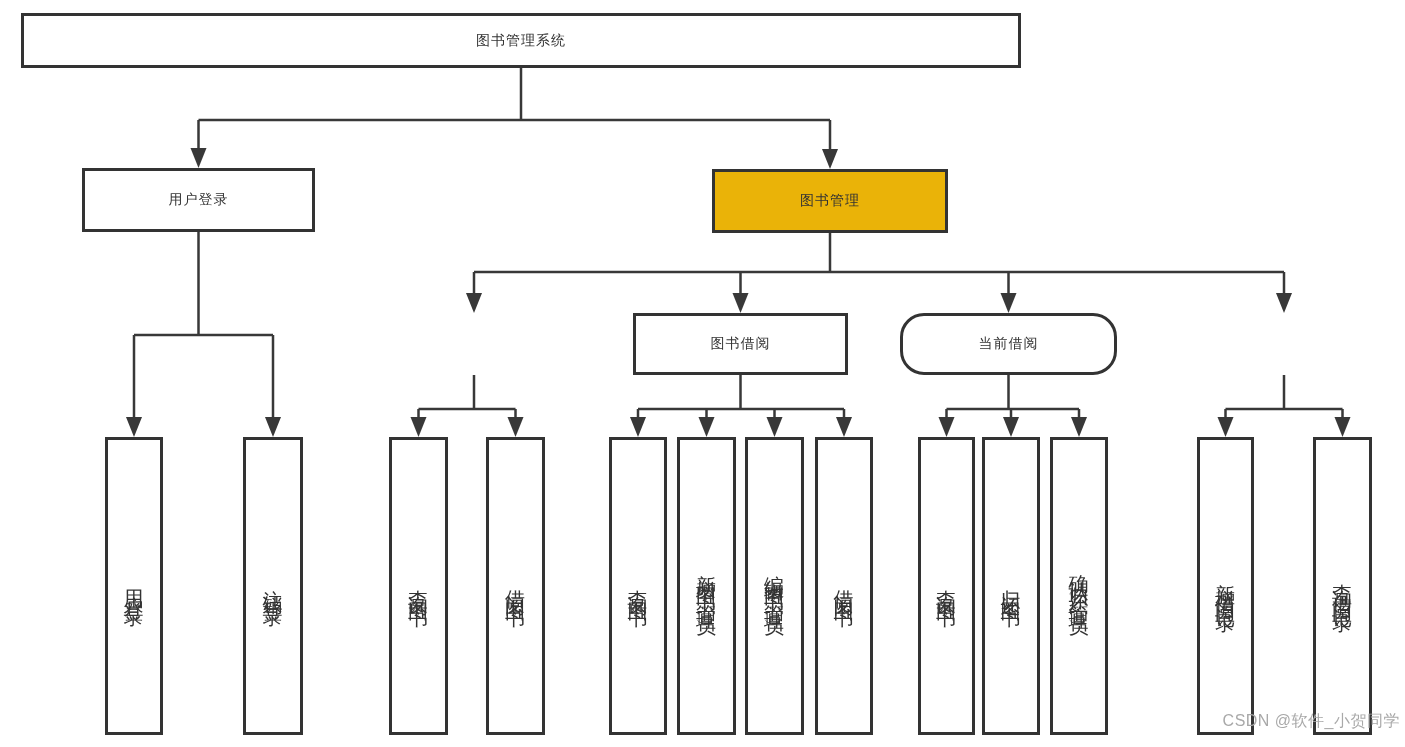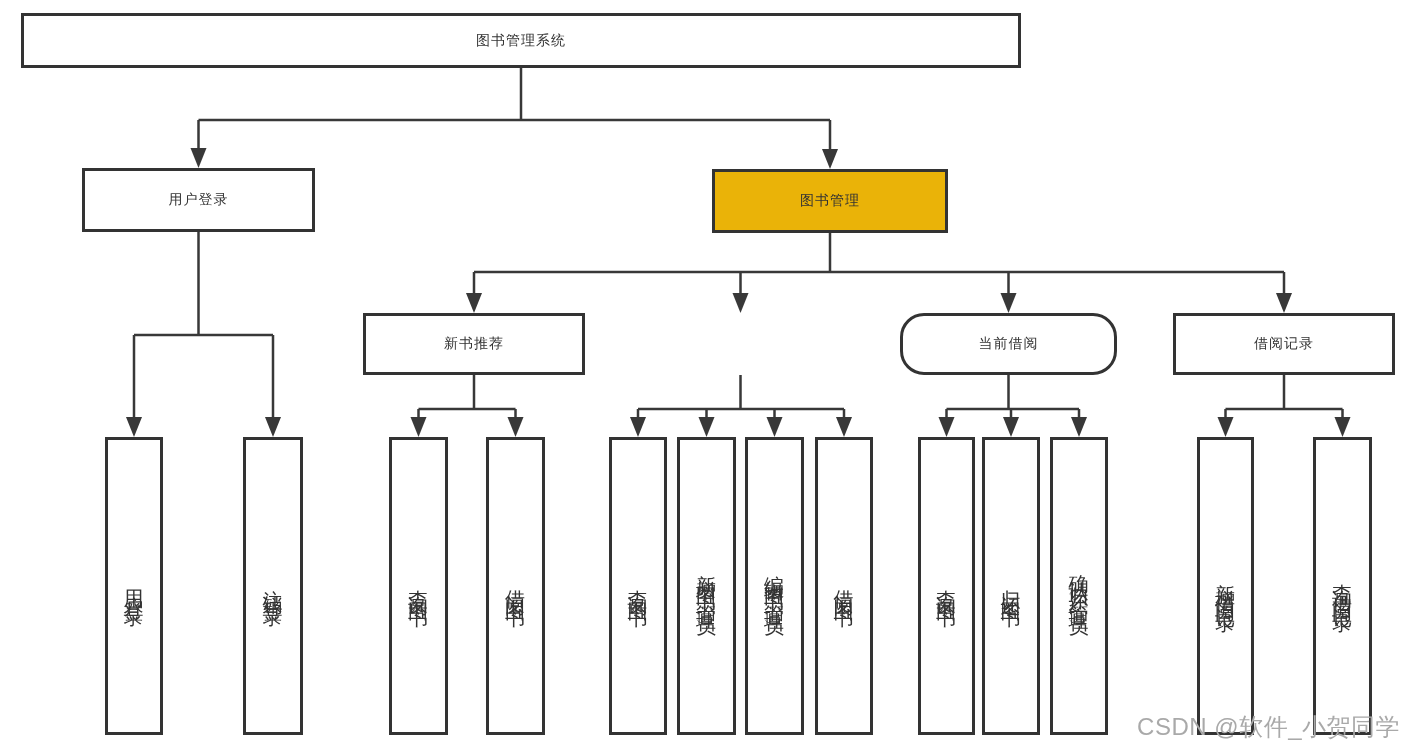--- a/index.html
+++ b/index.html
@@ -30,21 +30,21 @@
   .node.v span{
     writing-mode:vertical-rl;
     font-size:20px;
     letter-spacing:6px;
     line-height:1;
   }
   .watermark{
     position:absolute;
     top:711px;
     right:5px;
-    font-size:24px;
+    font-size:16px;
     letter-spacing:0.5px;
     color:#a9a9a9;
     z-index:5;
     pointer-events:none;
     white-space:nowrap;
   }
 </style>
 </head>
 <body>
 
@@ -74,28 +74,25 @@
   <div class="watermark" style="color: rgb(169, 169, 169);">CSDN @软件_小贺同学</div>
 <div class="node h" style="left: 21px; top: 13px; width: 1000px; height: 55px; border-color: rgb(51, 51, 51); background: rgb(255, 255, 255); color: rgb(51, 51, 51);">
       <span>图书管理系统</span>
     </div>
     <div class="node h" style="left: 82px; top: 168px; width: 233px; height: 64px; border-color: rgb(51, 51, 51); background: rgb(255, 255, 255); color: rgb(51, 51, 51);">
       <span>用户登录</span>
     </div>
     <div class="node h" style="left: 712px; top: 169px; width: 236px; height: 64px; border-color: rgb(51, 51, 51); background: #eab308; color: rgb(51, 51, 51);">
       <span>图书管理</span>
     </div>
-    <div class="node h" style="left: 363px; top: 313px; width: 222px; height: 62px; border-color: rgb(51, 51, 51); background: rgb(255, 255, 255); color: rgb(51, 51, 51);">
-      <span>新书推荐</span>
+    <div class="node h" style="left: 633px; top: 313px; width: 215px; height: 62px; border-color: rgb(51, 51, 51); background: rgb(255, 255, 255); color: rgb(51, 51, 51);">
+      <span>图书借阅</span>
     </div>
     <div class="node h" style="left: 900px; top: 313px; width: 217px; height: 62px; border-color: rgb(51, 51, 51); background: rgb(255, 255, 255); color: rgb(51, 51, 51); border-radius: 24px;">
       <span>当前借阅</span>
-    </div>
-    <div class="node h" style="left: 1173px; top: 313px; width: 222px; height: 62px; border-color: rgb(51, 51, 51); background: rgb(255, 255, 255); color: rgb(51, 51, 51);">
-      <span>借阅记录</span>
     </div>
     <div class="node v" style="left: 105px; top: 437px; width: 58px; height: 298px; border-color: rgb(51, 51, 51); background: rgb(255, 255, 255); color: rgb(51, 51, 51);">
       <span>用户登录</span>
     </div>
     <div class="node v" style="left: 243px; top: 437px; width: 60px; height: 298px; border-color: rgb(51, 51, 51); background: rgb(255, 255, 255); color: rgb(51, 51, 51);">
       <span>注销登录</span>
     </div>
     <div class="node v" style="left: 389px; top: 437px; width: 59px; height: 298px; border-color: rgb(51, 51, 51); background: rgb(255, 255, 255); color: rgb(51, 51, 51);">
       <span>查询图书</span>
     </div>

